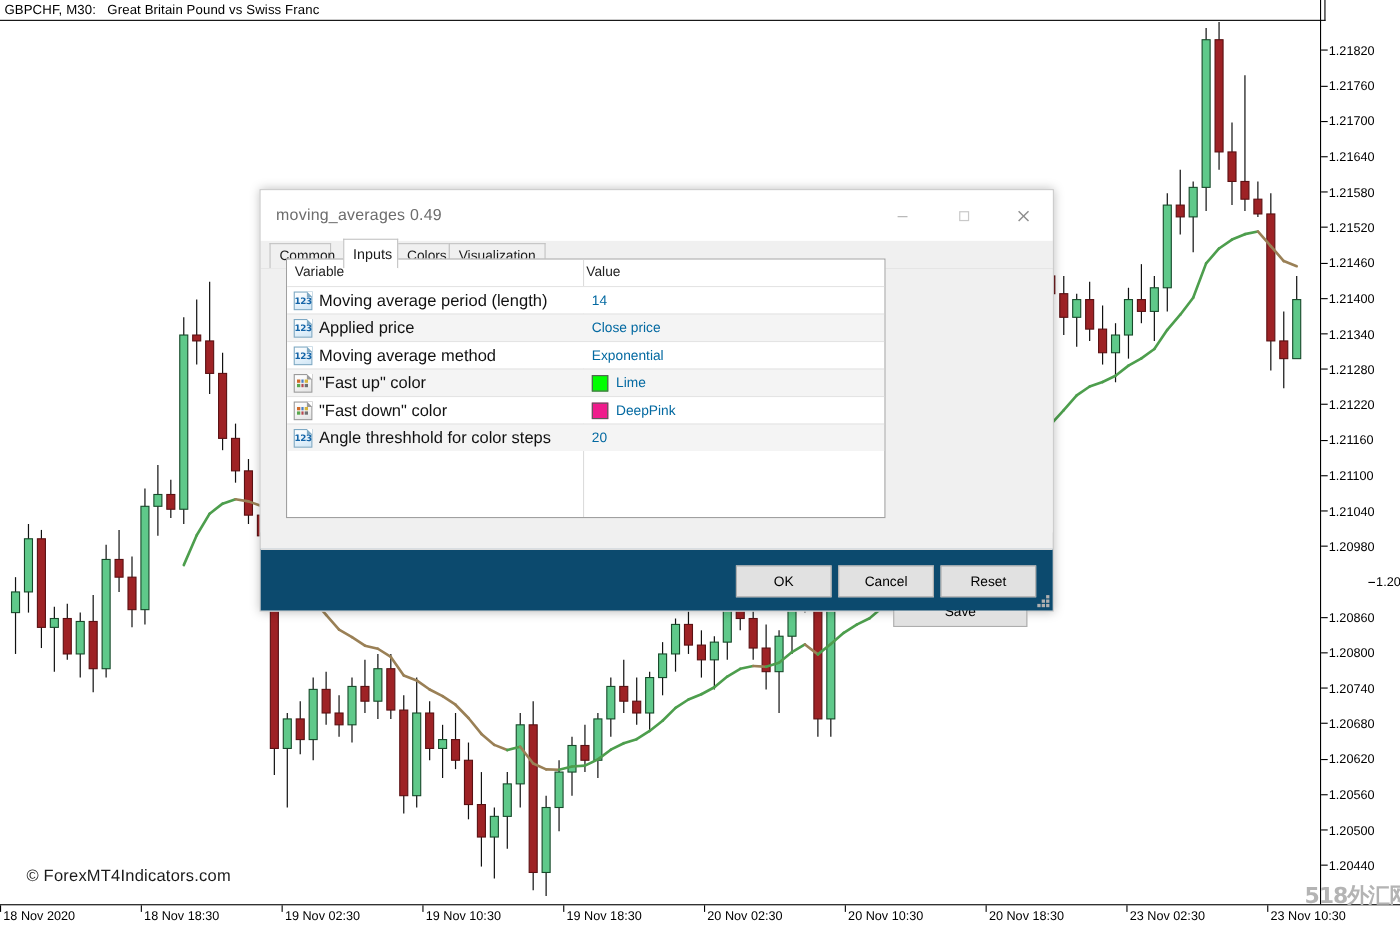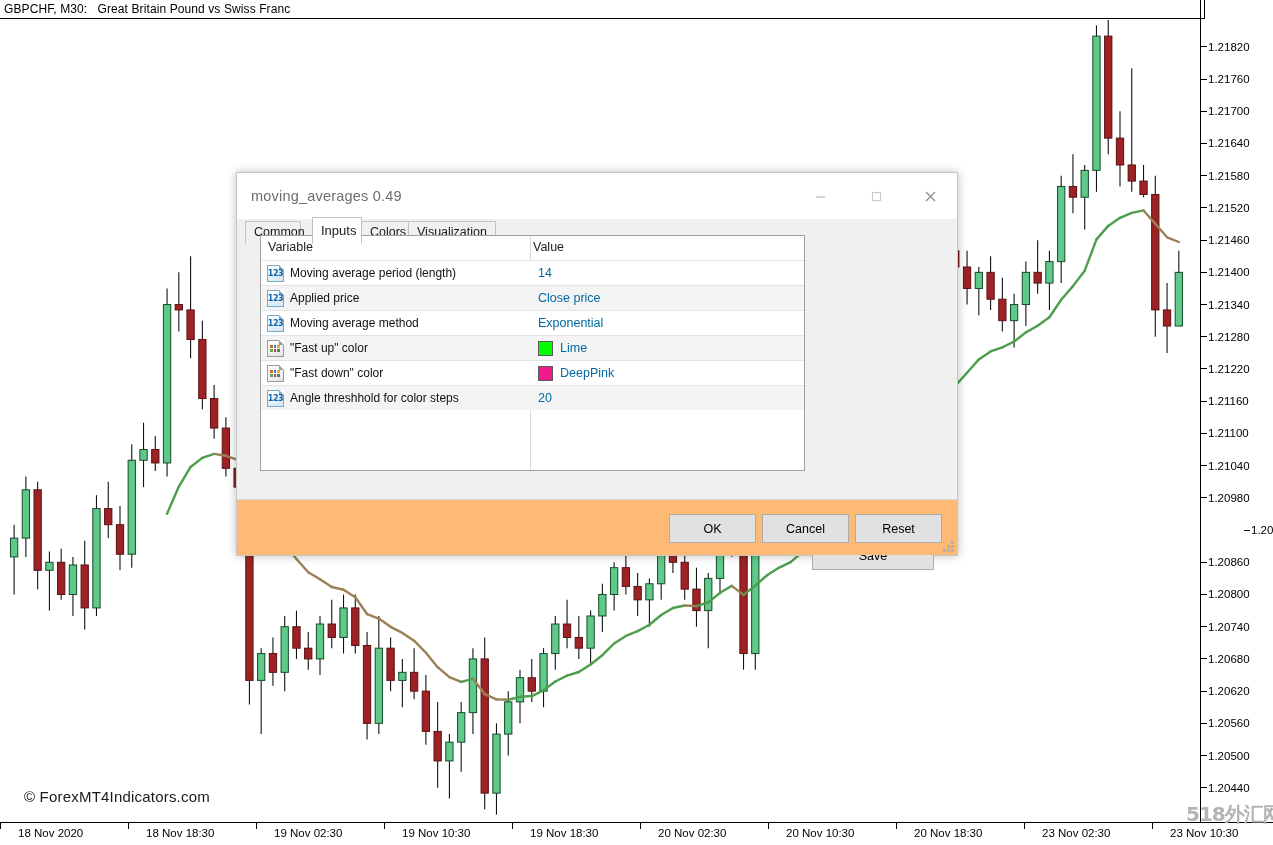--- a/index.html
+++ b/index.html
@@ -35,21 +35,21 @@
   }
   .price-tick .dash{display:inline-block;width:6px;border-top:1px solid #000;
     vertical-align:middle;margin-right:1px;position:relative;top:-1px;}
 
   
   #time-axis{
     position:absolute;left:0;top:822px;width:1273px;height:23px;
     border-top:1px solid #000;box-sizing:border-box;background:#fff;
   }
   .time-tick{position:absolute;top:0;font-size:11.5px;color:#000;white-space:nowrap;
-    line-height:21px;padding-left:18px;}
+    line-height:21px;padding-left:3px;}
   .time-tick .vbar{position:absolute;left:0;top:0;height:6px;border-left:1px solid #000;}
 
   #copyright{
     position:absolute;left:24px;top:788px;font-size:15px;color:#1a1a1a;
     white-space:nowrap;letter-spacing:.2px;
   }
   #watermark-cn{
     position:absolute;left:1186px;top:801px;font-size:20px;font-weight:bold;
     color:#b4b4b4;white-space:nowrap;letter-spacing:-1px;
     font-family:"DejaVu Sans",sans-serif;
@@ -117,21 +117,21 @@
   }
   .row.alt{background:#f4f4f4;}
   .row .vcell{
     position:absolute;left:270px;top:0;right:0;height:100%;
     display:flex;align-items:center;padding-left:7px;box-sizing:border-box;
   }
   .row .namecell{
     position:absolute;left:0;top:0;width:269px;height:100%;
     display:flex;align-items:center;padding-left:6px;box-sizing:border-box;
   }
-  .row .lbl{font-size:12px;color:#111;margin-left:6px;white-space:nowrap;}
+  .row .lbl{font-size:15px;color:#111;margin-left:6px;white-space:nowrap;}
   .row .val{font-size:12.5px;color:#0369a1;white-space:nowrap;}
   .swatch{width:13px;height:13px;border:1px solid #5a5a5a;margin-right:7px;flex:none;}
 
   
   .ico{width:15px;height:15px;flex:none;position:relative;}
   .ico-num{
     background:linear-gradient(160deg,#ffffff 0%,#e8f3fb 55%,#cfe6f6 100%);
     border:1px solid #7ea9c4;
   }
   .ico-num:after{
@@ -165,21 +165,21 @@
     position:absolute;width:120px;height:27px;background:#e1e1e1;
     border:1px solid #adadad;font-size:12.5px;color:#000;
     display:flex;align-items:center;justify-content:center;cursor:default;
   }
   #btn-load{left:575px;top:259px;}
   #btn-save{left:575px;top:297px;}
 
   
   #dlg-footer{
     position:absolute;left:0;bottom:0;width:720px;height:55px;
-    background:#fdba74;border-top:1px solid #dcdcdc;margin-top:24px;
+    background:#0c4a6e;border-top:1px solid #dcdcdc;margin-top:24px;
   }
   .fbtn{
     position:absolute;top:14px;width:85px;height:27px;background:#e1e1e1;
     border:1px solid #adadad;font-size:12.5px;color:#000;
     display:flex;align-items:center;justify-content:center;cursor:default;
   }
   #btn-ok{left:432px;}
   #btn-cancel{left:525px;text-align:center;}
   #btn-reset{left:618px;}
   #resize-grip{

